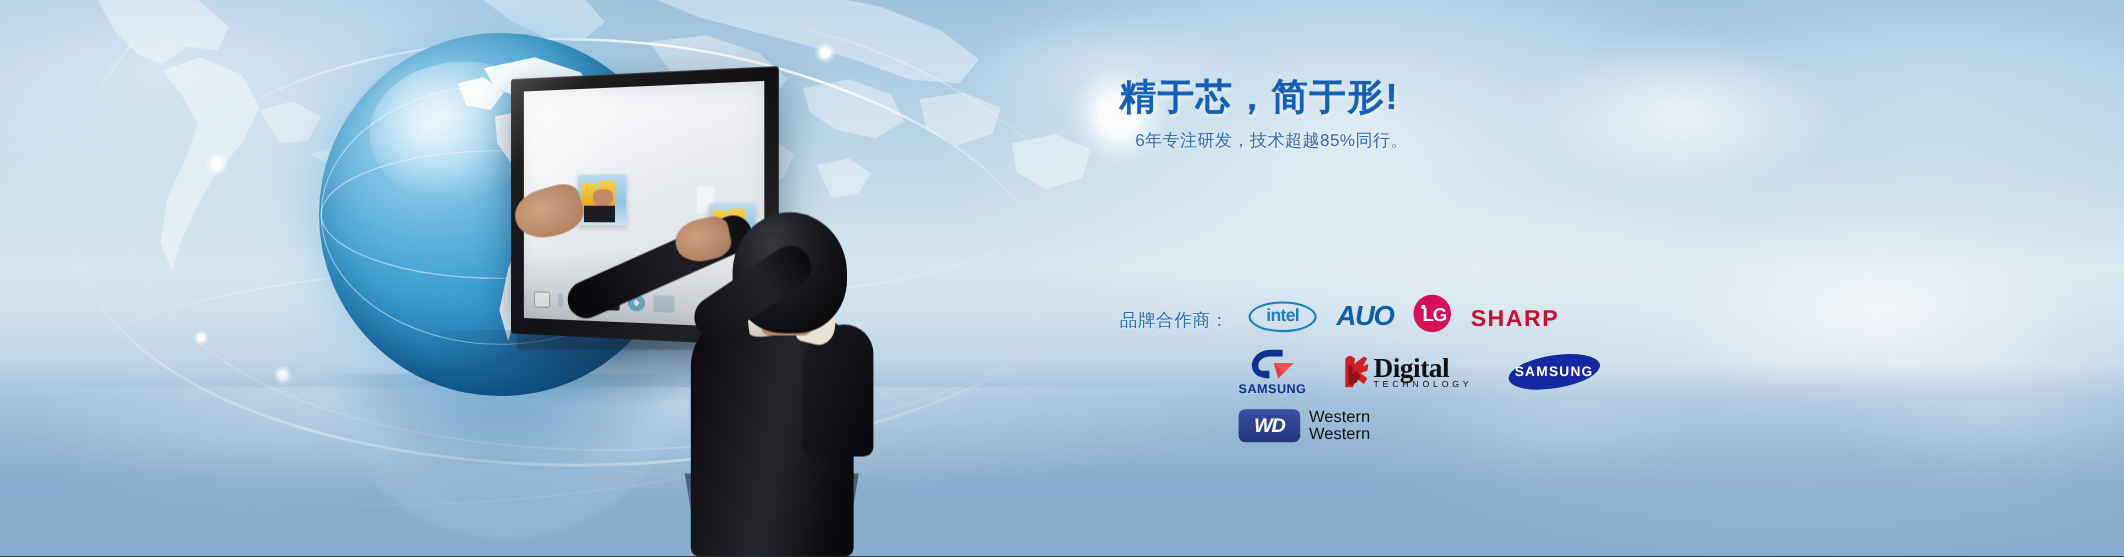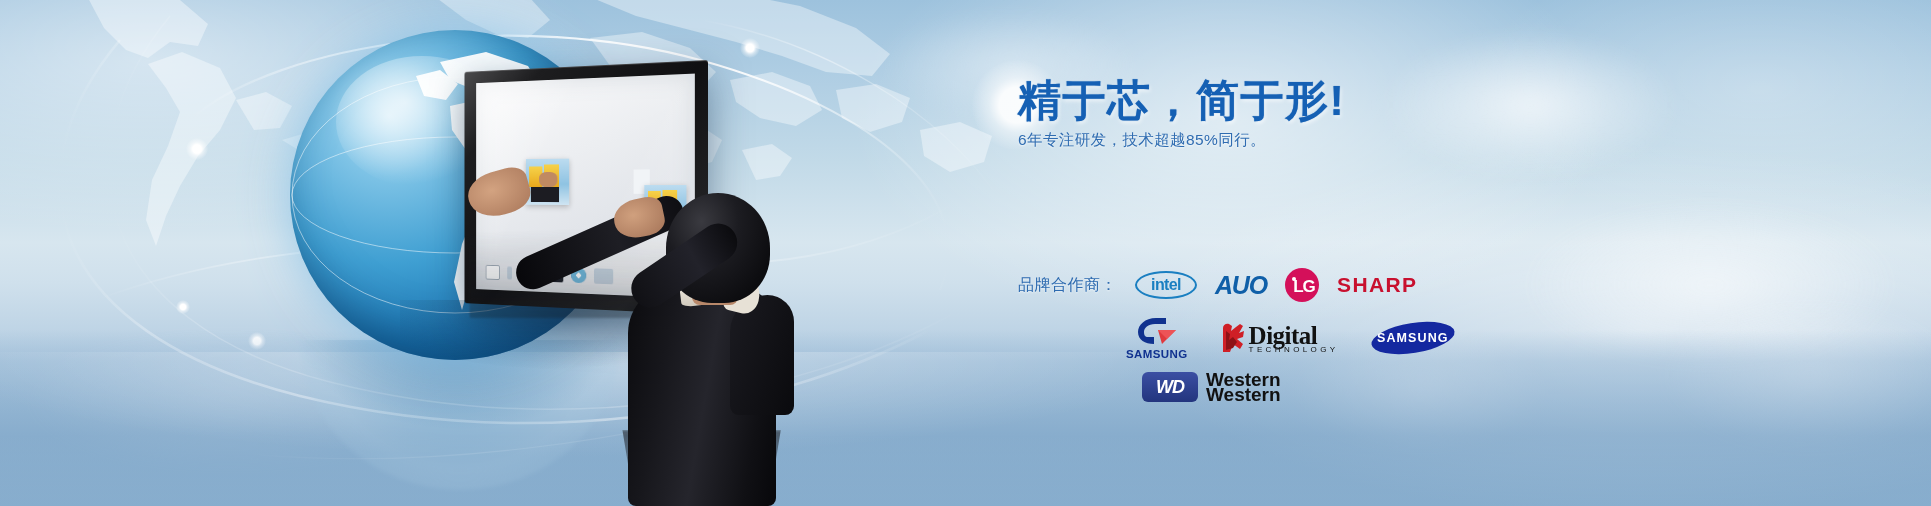--- a/index.html
+++ b/index.html
@@ -124,28 +124,28 @@
     background:linear-gradient(180deg,rgba(16,16,20,.55),rgba(16,16,20,0) 80%);
     clip-path:polygon(28% 0,76% 0,70% 100%,34% 100%);filter:blur(1.5px);}
 
   
   .spark{position:absolute;border-radius:50%;background:radial-gradient(circle,#fff 0 28%,rgba(255,255,255,.5) 44%,rgba(255,255,255,0) 72%);}
 
   
   .copy{position:absolute;left:1018px;top:62px;width:560px;}
   .sub{color:#2e6bb0;font-size:16.5px;line-height:25px;letter-spacing:.3px;
     text-shadow:0 1px 2px rgba(255,255,255,.75);}
-  .headline{margin-top:12px;color:#1560b4;font-size:43px;font-weight:bold;line-height:52px;
+  .headline{margin-top:0;color:#1560b4;font-size:33px;font-weight:bold;line-height:52px;
     letter-spacing:1.5px;text-shadow:1px 2px 4px rgba(255,255,255,.7), 0 0 1px #1560b4;}
   .tagline{margin-top:4px;color:#2f6cb1;font-size:15.5px;letter-spacing:.4px;
-    text-shadow:0 1px 2px rgba(255,255,255,.7);}
+    text-shadow:0 1px 2px rgba(255,255,255,.7);margin-left:14px;}
 
   
   .partners{position:absolute;left:1018px;top:268px;width:600px;}
-  .prow{display:flex;align-items:center;}
+  .prow{display:flex;align-items:flex-end;}
   .prow1{gap:18px;}
   .prow2{margin-top:14px;padding-left:108px;gap:32px;align-items:center;}
   .prow3{margin-top:12px;padding-left:108px;}
   .plabel{color:#2e6bb0;font-size:16px;letter-spacing:.5px;white-space:nowrap;
     text-shadow:0 1px 2px rgba(255,255,255,.7);}
 
   .logo-intel{width:62px;height:28px;border:2px solid #1a7fc1;border-radius:50%;
     display:flex;align-items:center;justify-content:center;position:relative;}
   .logo-intel span{color:#1a7fc1;font-size:16px;font-weight:bold;letter-spacing:-.6px;}
   .logo-auo{color:#0f5fa8;font-size:25px;font-weight:bold;letter-spacing:-1.2px;font-style:italic;}
@@ -162,23 +162,23 @@
   .king-mark{width:26px;height:32px;position:relative;}
   .king-mark svg{width:100%;height:100%;}
   .king-wrap{display:flex;flex-direction:column;line-height:1;}
   .king-text{color:#111;font-size:25px;font-weight:bold;font-family:"Liberation Serif",serif;letter-spacing:-.5px;}
   .king-sub{color:#111;font-size:8px;letter-spacing:3.4px;margin-top:-2px;text-align:center;}
   .logo-sams{width:84px;height:30px;border-radius:50%;background:#1428a0;
     display:flex;align-items:center;justify-content:center;transform:rotate(-9deg);}
   .logo-sams span{color:#fff;font-size:12.5px;font-weight:bold;letter-spacing:1.1px;transform:rotate(9deg);}
   .logo-wd{display:flex;align-items:center;gap:8px;}
   .wd-mark{width:56px;height:30px;border-radius:6px;background:linear-gradient(180deg,#3b4fa3,#23357e);
-    display:flex;align-items:center;justify-content:center;margin-left:16px;}
+    display:flex;align-items:center;justify-content:center;}
   .wd-mark span{color:#fff;font-size:18px;font-weight:bold;font-style:italic;letter-spacing:-1px;}
-  .wd-text{color:#111;font-size:19px;font-weight:bold;line-height:15px;}
+  .wd-text{color:#111;font-size:15px;font-weight:normal;line-height:15px;}
 </style>
 </head>
 <body>
 
 <div class="banner">
 
   <div class="sky-glow"></div>
   <div class="cloud c1"></div>
   <div class="cloud c2"></div>
   <div class="cloud c3"></div>

